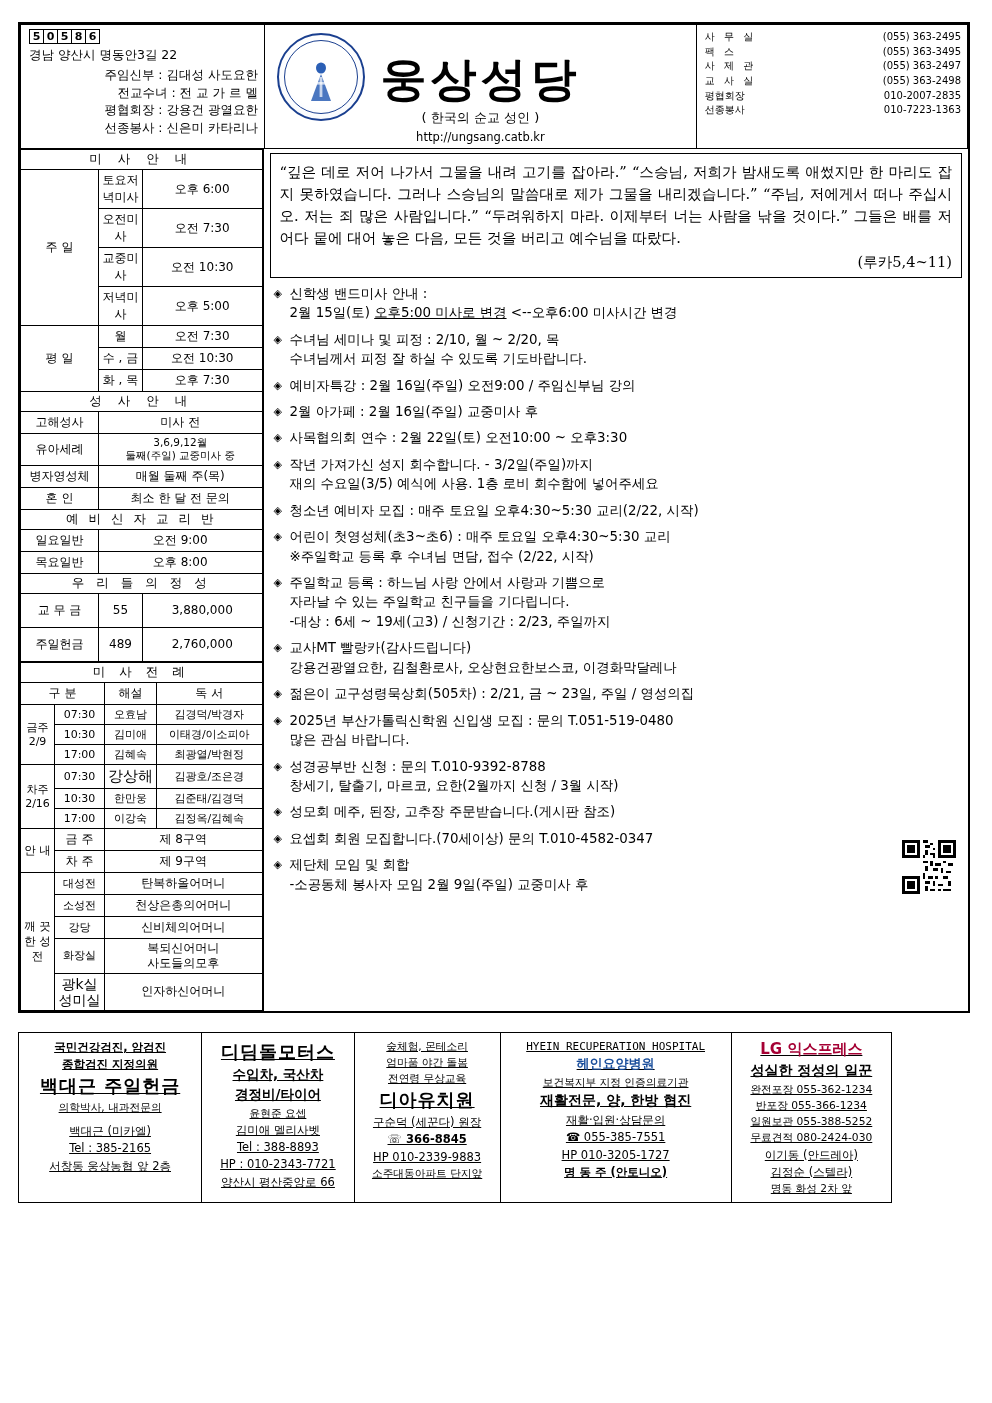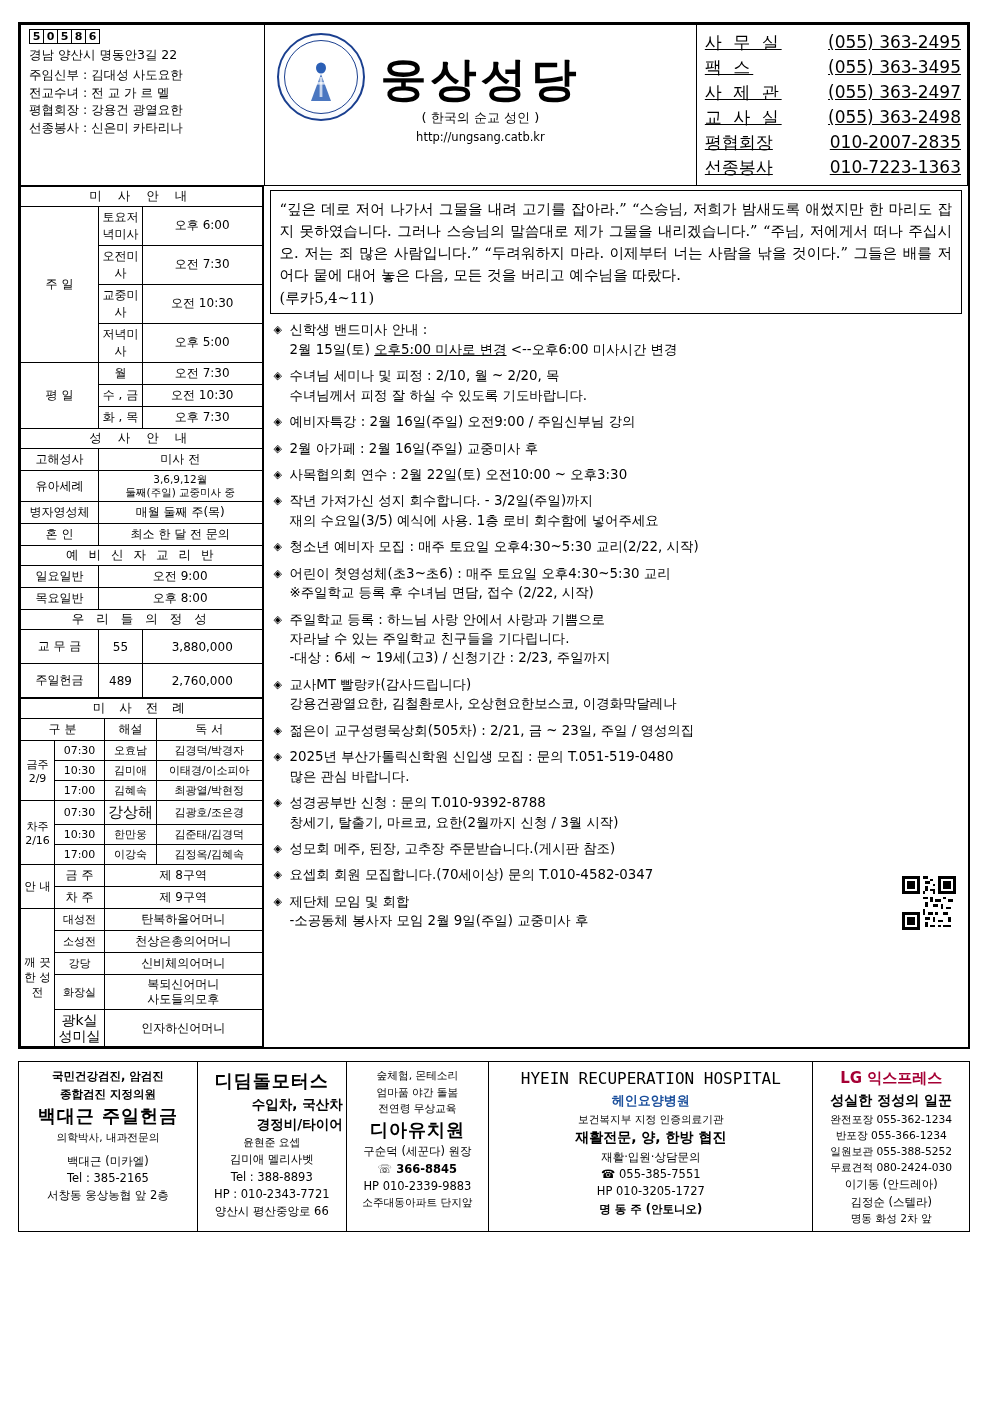--- a/index.html
+++ b/index.html
@@ -18,68 +18,68 @@
   .outer { width: 952px; border: 2px solid #000; }
   .outer > tbody > tr > td { vertical-align: top; padding:0; }
 
   
   .hdr { width:100%; border-collapse:collapse; }
   .hdr td { border:1px solid #000; vertical-align: top; padding:0; }
   .hdr-left { width: 243px; padding: 4px 6px 4px 8px !important; font-size: 12.5px; line-height: 1.42; }
   .zipbox { display:flex; gap:0; margin-bottom:2px; }
   .zipbox span { border:1px solid #000; width:15px; height:15px; font-size:11px; line-height:13px; text-align:center; margin-right:-1px; font-weight:bold;}
   .hdr-left .addr { margin-bottom:2px; }
-  .hdr-left .row { white-space: nowrap; }
+  .hdr-left .row { white-space: nowrap; text-align: right; }
   .hdr-mid { width: 430px; text-align:center; position:relative; padding-top:6px !important;}
   .logo { position:absolute; left:12px; top:8px; width:88px; height:88px; border-radius:50%; border:2px solid #1a3f8f; background: radial-gradient(circle at 50% 45%, #ffffff 55%, #eef3fb 100%); }
   .logo .ring { position:absolute; inset:5px; border-radius:50%; border:1px solid #1a3f8f; }
   .logo .txt { position:absolute; inset:0; border-radius:50%; font-size:6.2px; color:#1a3f8f; }
   .logo .fig { position:absolute; left:50%; top:26px; transform:translateX(-50%); width:34px; height:42px; }
   .church-name { font-size: 46px; font-weight: bold; letter-spacing: 4px; font-family:"DejaVu Serif","Liberation Serif",serif; line-height:1.05; margin-top:24px; }
   .church-sub { font-size: 13px; margin-top: 6px; }
   .church-url { font-size: 11.5px; margin-top: 3px; margin-bottom:4px;text-align:center; }
-  .hdr-right { width: 270px; padding: 5px 6px 5px 8px !important; font-size: 17px; line-height:1.47;text-decoration:underline; }
+  .hdr-right { width: 270px; padding: 5px 6px 5px 8px !important; font-size: 10px; line-height:1.47; }
   .hdr-right .r { display:flex; justify-content:space-between; }
   .hdr-right .lab { letter-spacing: 3px; }
   .hdr-right .lab2 { letter-spacing: 0px; }
 
   
   .body-wrap { width:100%; border-collapse: collapse; }
   .body-wrap > tbody > tr > td { vertical-align: top; padding:0; }
   .col-left { width: 243px; border-right:1px solid #000; }
   .col-right { padding: 0; }
 
   .lt { width:100%; border-collapse: collapse; font-size: 12px; }
   .lt td, .lt th { border:1px solid #000; text-align:center; padding: 2px 1px; font-weight: normal; }
   .sect { font-weight: bold; letter-spacing: 6px; font-size: 12.5px; padding: 1px 0 !important; }
 
   
   .quote { border:1px solid #000; margin: 4px 6px 6px 6px; padding: 7px 9px 4px 9px; font-family:"DejaVu Serif","Liberation Serif",serif; font-size: 14.6px; line-height: 1.5; text-align: justify; }
-  .quote .ref { text-align: left; display:block; margin-top:2px; }
+  .quote .ref { text-align: right; display:block; margin-top:2px; }
 
   
   .notices { padding: 0 8px 0 10px; position:relative; }
   .nitem { display:flex; margin-bottom: 7px; font-size: 13.4px; line-height:1.45; }
   .bullet { flex: 0 0 16px; font-size: 11px; padding-top:2px; }
   .ntext { flex:1; }
   .qr { position:absolute; right: 12px; top: 556px; width: 54px; height: 54px; }
   .qr svg { display:block; }
 
   
-  .ads { width: 952px; border-collapse: collapse; margin-top: 12px; }
+  .ads { width: 874px; border-collapse: collapse; margin-top: 19px; text-decoration: underline; }
   .ads td { border:1px solid #000; text-align:center; vertical-align: top; padding: 5px 3px 4px 3px; font-size: 11.5px; line-height:1.42; }
   .ads .big { font-size: 18px; font-weight: bold; letter-spacing:1px; }
-  .ads .mid { font-size: 13.5px; font-weight:bold;text-align:right; }
+  .ads .mid { font-size: 13.5px; font-weight:bold; }
   .ads .sm { font-size: 10.7px; }
   .ads .bold { font-weight: bold; }
   .hy { color:#1b4f9c; font-weight:bold; font-size:13px; }
   .lg { color:#a50034; font-weight:bold; font-size:15px; }
   .redbold { font-weight:bold; font-size:14px; }
   .ads .line { margin: 1px 0; }
-  .mono { font-family:"DejaVu Sans Mono","Liberation Mono",monospace; font-size:16px; }
+  .mono { font-family:"DejaVu Sans Mono","Liberation Mono",monospace; font-size:11px; }
 </style>
 </head>
 <body>
 
 <div class="page">
 
 
   <table class="outer">
     <tbody>
         <tr>

